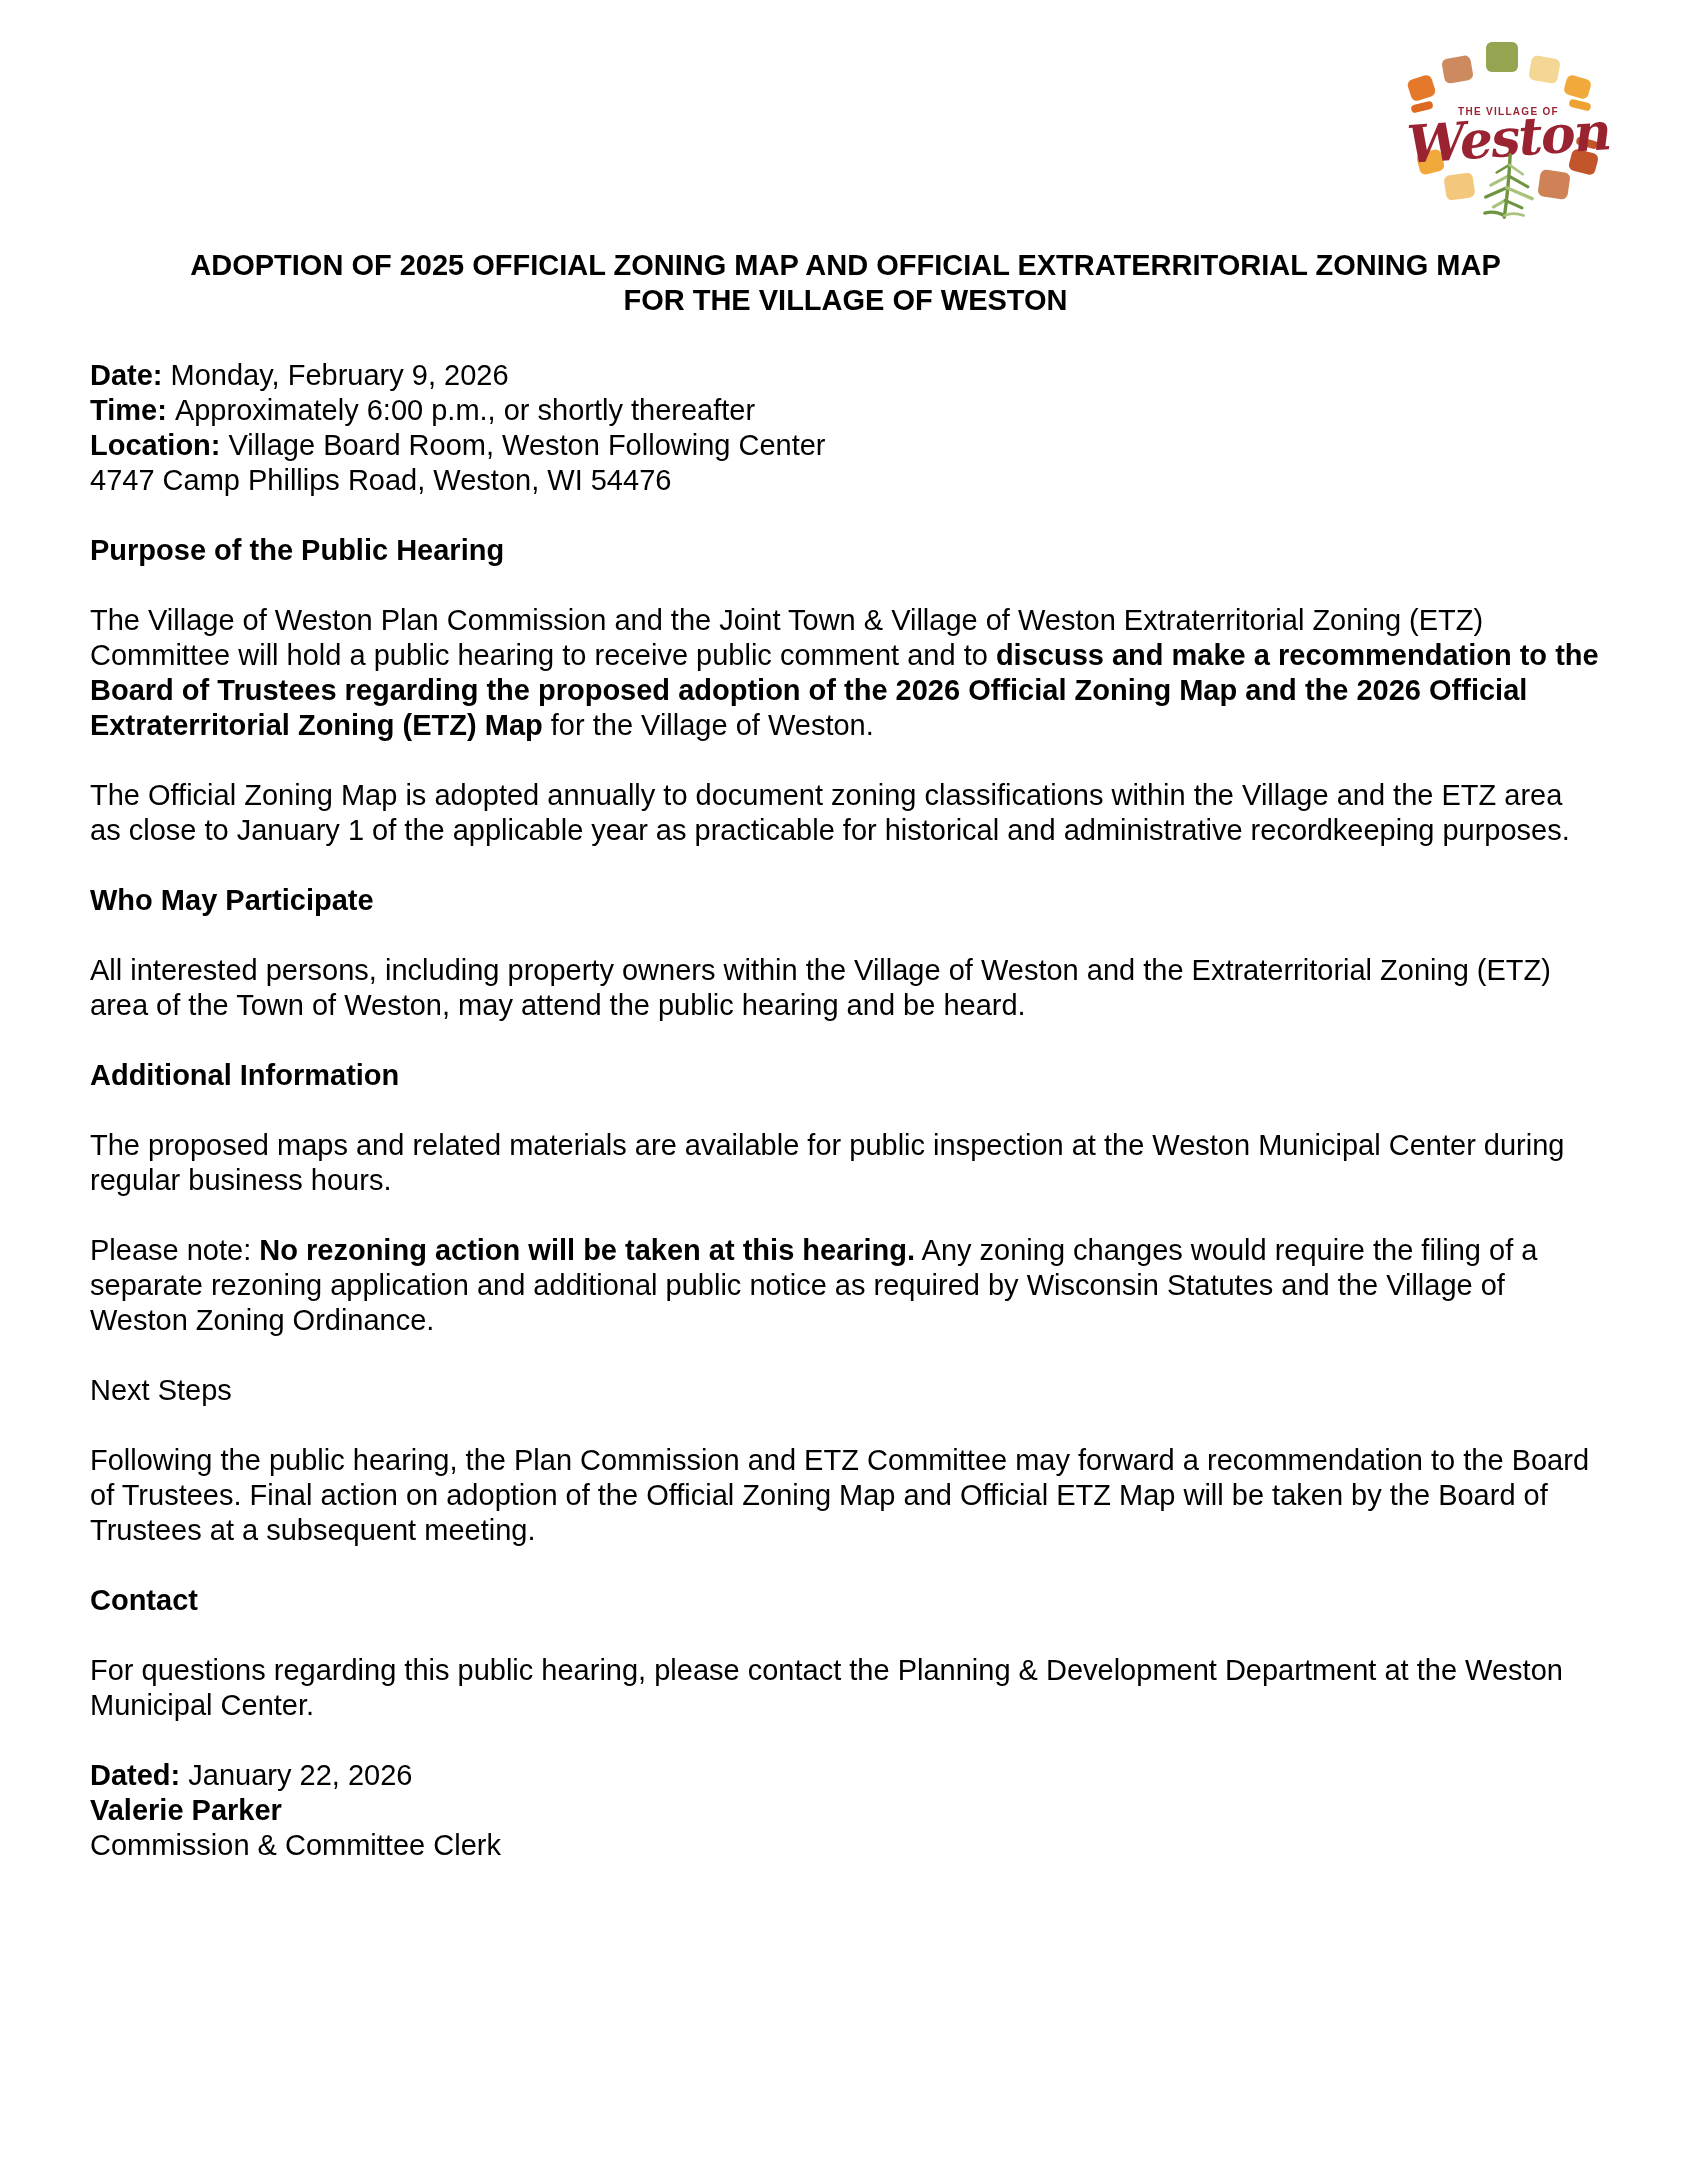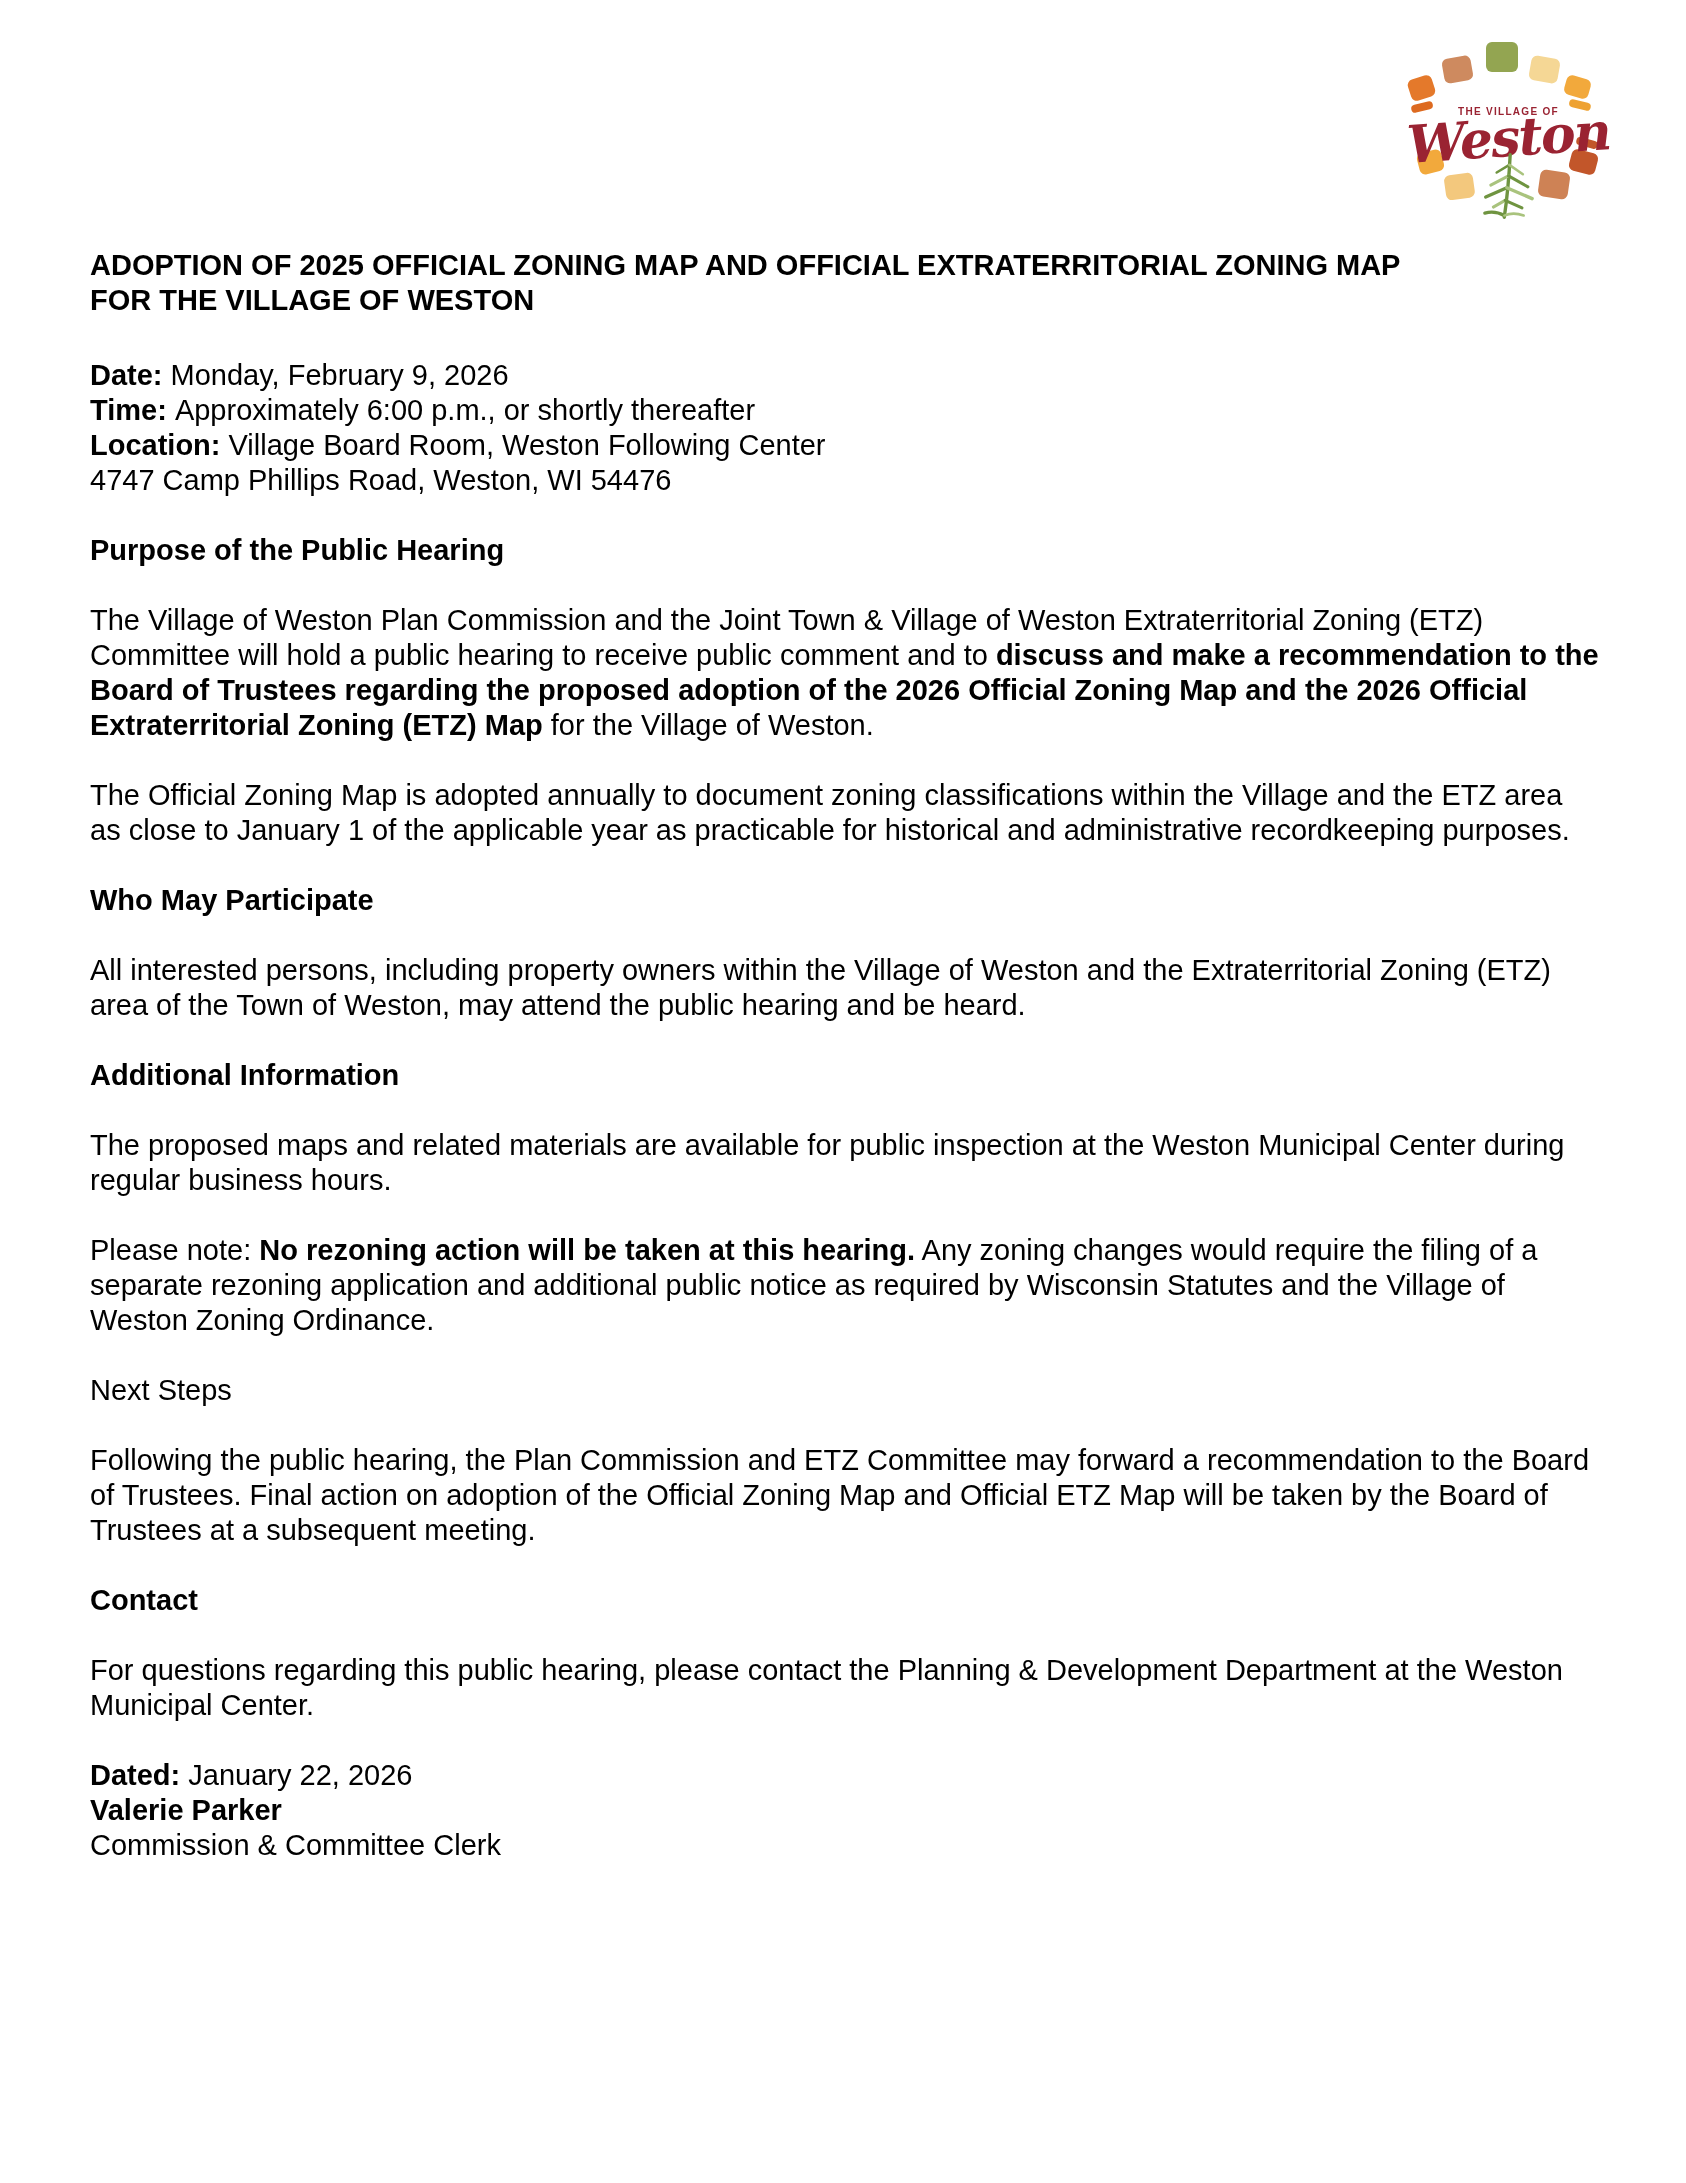--- a/index.html
+++ b/index.html
@@ -6,21 +6,21 @@
   .page{
     position:relative;
     width:1687px;height:2183px;
     background:#ffffff;
     font-family:"Liberation Sans","DejaVu Sans",sans-serif;
     font-size:29px;line-height:35px;color:#000000;
     overflow:hidden;
   }
   .content{position:absolute;left:90px;top:210px;width:1511px;}
   .title{text-align:center;font-weight:bold;margin:0;}
-  .subtitle{text-align:left;font-weight:bold;margin-top:38px;}
+  .subtitle{text-align:center;font-weight:bold;margin-top:38px;}
   .block{margin-top:35px;}
   .details{margin-top:40px;}
   .heading{font-weight:bold;}
   .line{}
   
   .logo{position:absolute;top:25px;right:44px;width:269px;height:197px;}
   .logo .sq{position:absolute;border-radius:5.9px;}
   .sq1 {left:35px; top:52px; width:25px;height:22px;transform:rotate(-18deg);background:var(--sq-orange);}
   .bar1{left:37px; top:78px; width:22px;height:7.6px; transform:rotate(-14deg);background:var(--sq-orange-dark);border-radius:3.4px;}
   .sq2 {left:69px; top:32px; width:28.6px;height:25px;transform:rotate(-10deg);background:var(--sq-salmon);}

